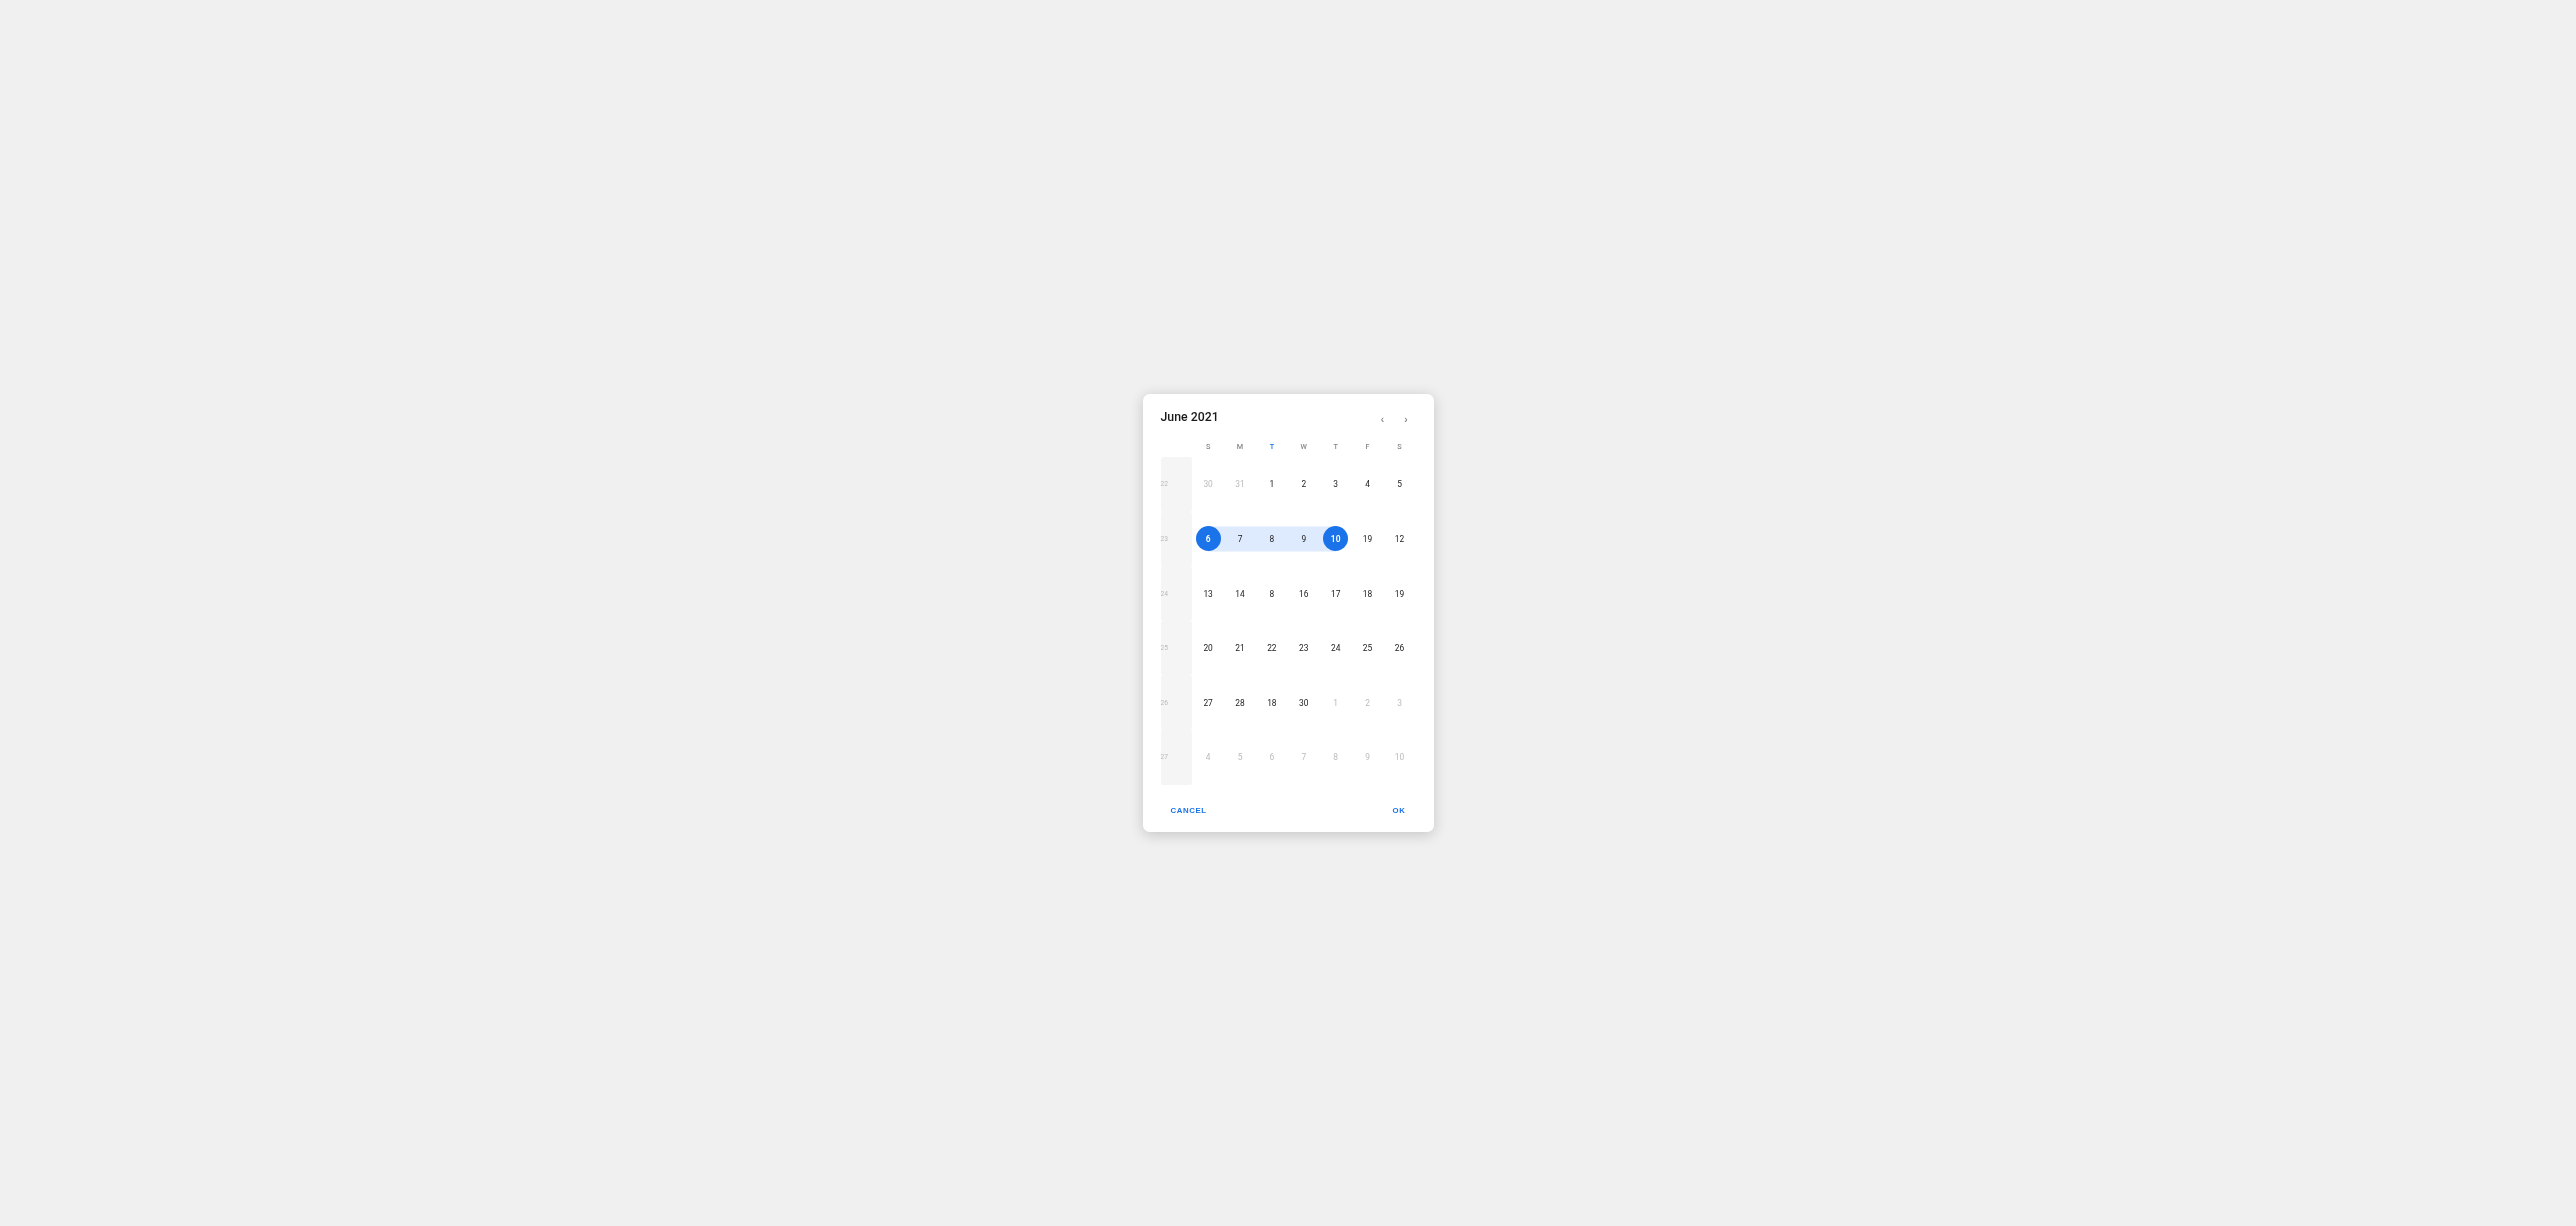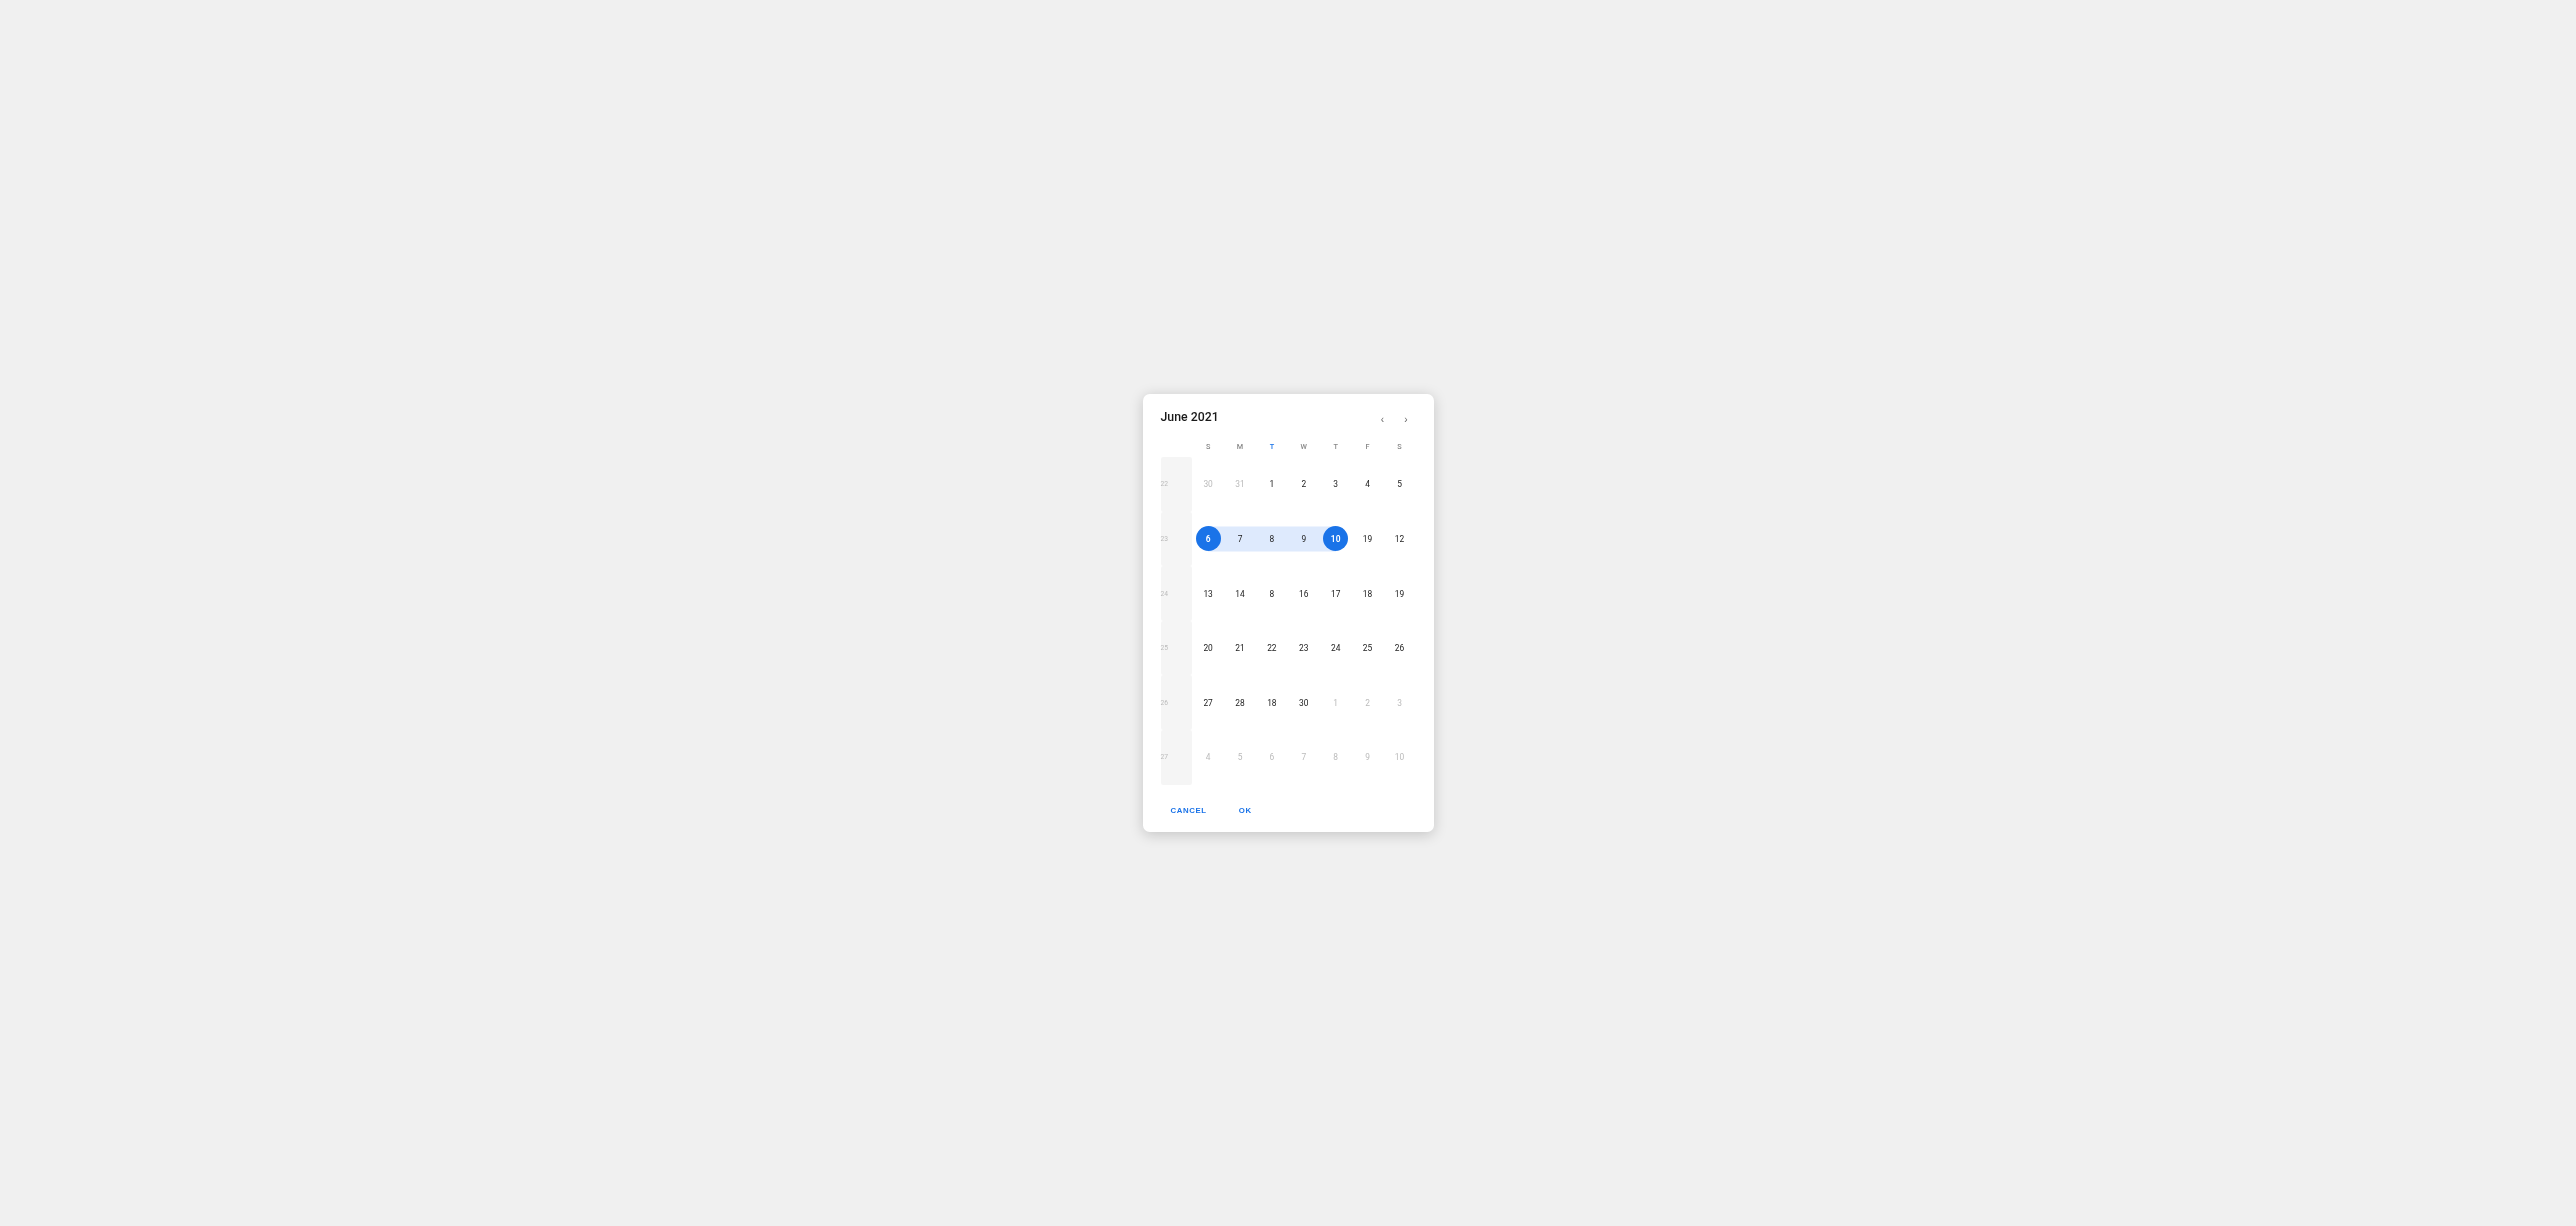--- a/index.html
+++ b/index.html
@@ -98,21 +98,21 @@
       border-radius: 50%;
       z-index: 3;
     }
     
     .range-row td {
       position: relative;
     }
     .td-relative { position: relative; }
     .actions {
       display: flex;
-      justify-content: flex-start;
+      justify-content: space-between;
       gap: 12px;
       margin-top: 11.2px;
       padding-top: 4.5px;
     }
     .action-btn {
       background: none;
       border: none;
       cursor: pointer;
       font-size: 7.8px;
       font-weight: 600;

